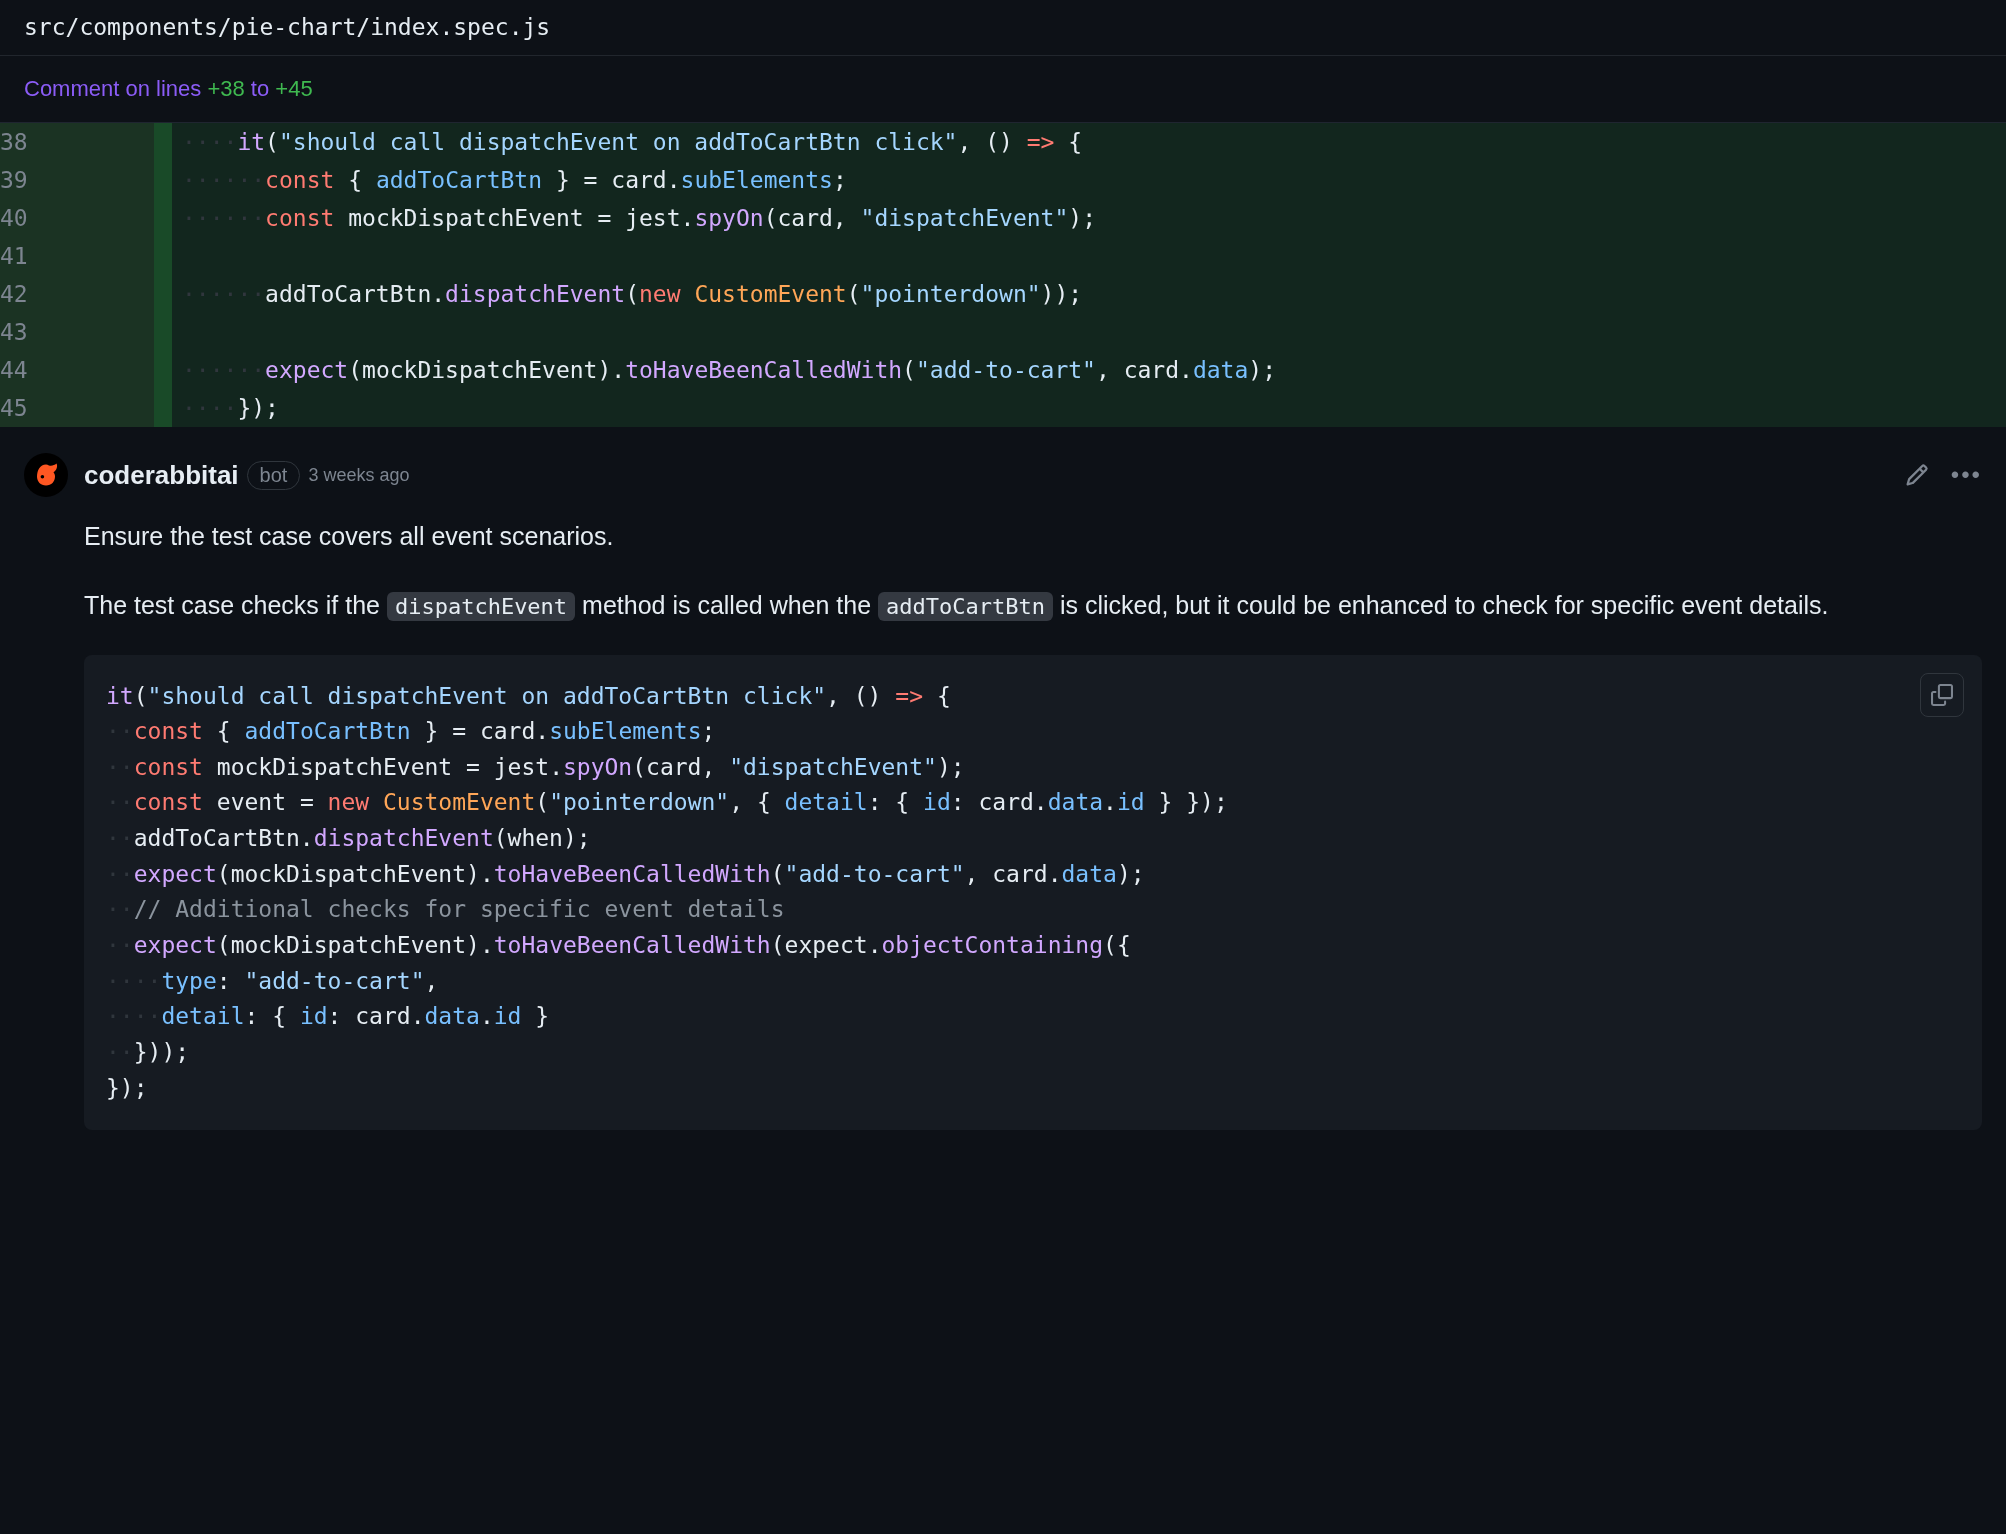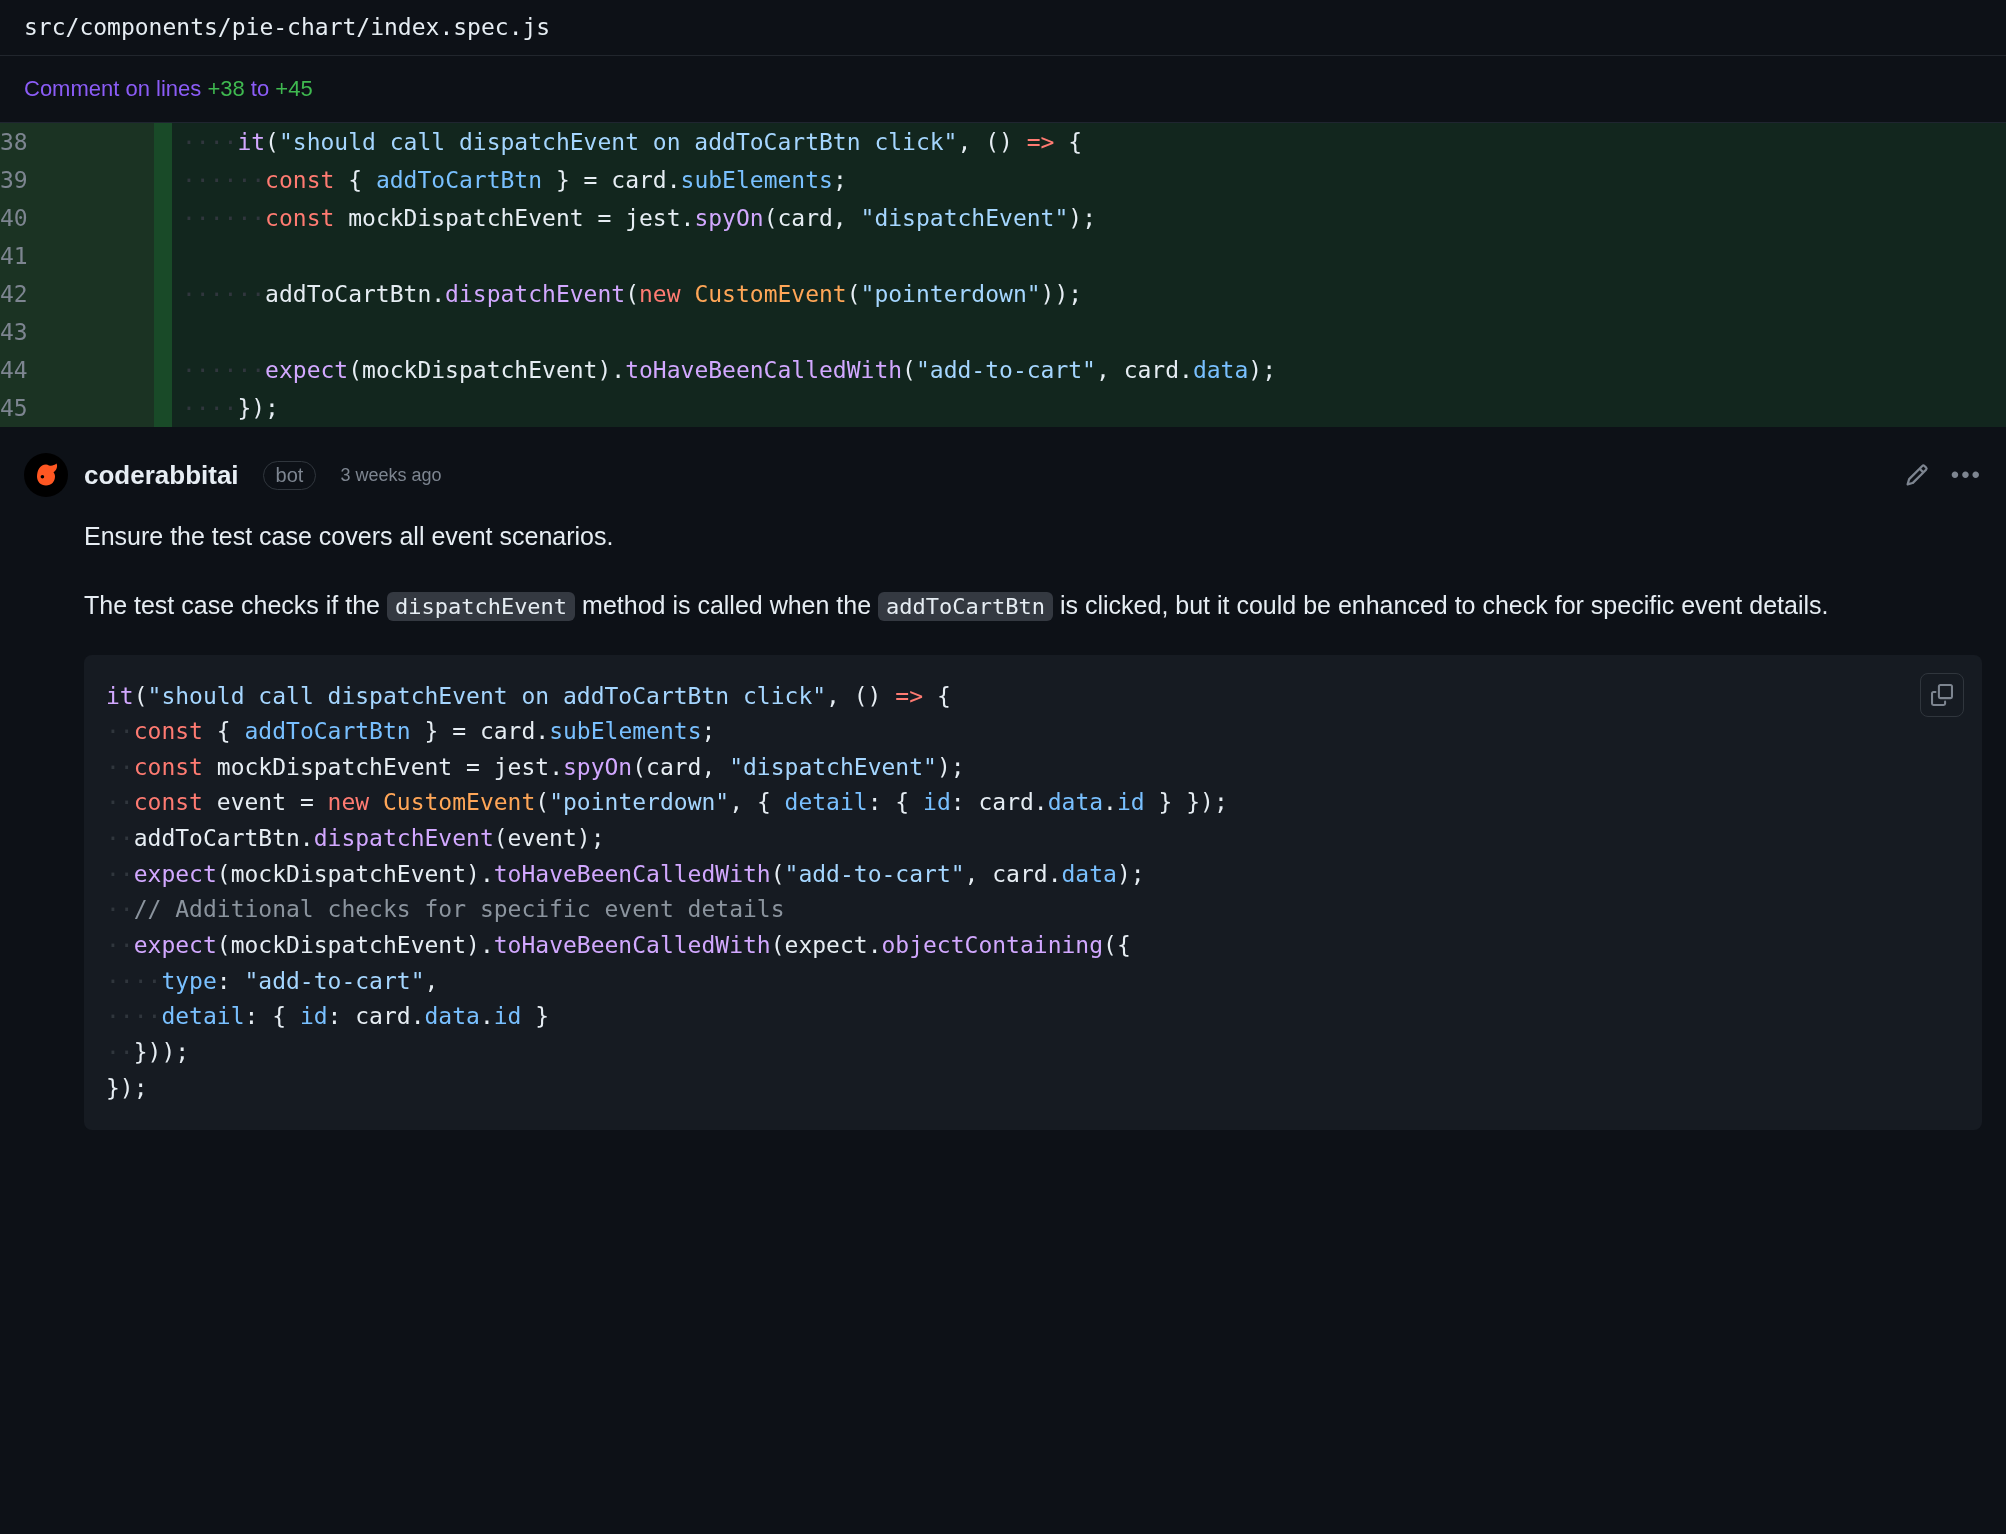--- a/index.html
+++ b/index.html
@@ -85,21 +85,21 @@
     background: #000;
     display: flex;
     align-items: center;
     justify-content: center;
     flex-shrink: 0;
   }
   .avatar svg { width: 30px; height: 30px; }
   .comment-meta {
     display: flex;
     align-items: center;
-    gap: 24px;
+    gap: 8px;
     flex: 1;
   }
   .author { font-weight: 600; font-size: 26px; color: #e6edf3; }
   .bot-badge {
     border: 1px solid #30363d;
     border-radius: 30px;
     padding: 2px 12px;
     font-size: 20px;
     color: #7d8590;
   }
@@ -251,21 +251,21 @@
         <div class="copy-btn">
           <svg viewBox="0 0 16 16" fill="currentColor">
               <path d="M0 6.75C0 5.784.784 5 1.75 5h1.5a.75.75 0 0 1 0 1.5h-1.5a.25.25 0 0 0-.25.25v7.5c0 .138.112.25.25.25h7.5a.25.25 0 0 0 .25-.25v-1.5a.75.75 0 0 1 1.5 0v1.5A1.75 1.75 0 0 1 9.25 16h-7.5A1.75 1.75 0 0 1 0 14.25Z"></path>
               <path d="M5 1.75C5 .784 5.784 0 6.75 0h7.5C15.216 0 16 .784 16 1.75v7.5A1.75 1.75 0 0 1 14.25 11h-7.5A1.75 1.75 0 0 1 5 9.25Zm1.75-.25a.25.25 0 0 0-.25.25v7.5c0 .138.112.25.25.25h7.5a.25.25 0 0 0 .25-.25v-7.5a.25.25 0 0 0-.25-.25Z"></path>
             </svg>
         </div>
         <div class="code-block" id="suggestion-code"><span class="c-fn">it</span><span class="c-op">(</span><span class="c-str">"should call dispatchEvent on addToCartBtn click"</span><span class="c-op">, () </span><span class="c-kw">=&gt;</span><span class="c-op"> {</span>
 <span class="c-ws">··</span><span class="c-kw">const</span><span class="c-op"> { </span><span class="c-prop">addToCartBtn</span><span class="c-op"> } = card.</span><span class="c-prop">subElements</span><span class="c-op">;</span>
 <span class="c-ws">··</span><span class="c-kw">const</span><span class="c-id"> mockDispatchEvent = jest.</span><span class="c-fn">spyOn</span><span class="c-op">(card, </span><span class="c-str">"dispatchEvent"</span><span class="c-op">);</span>
 <span class="c-ws">··</span><span class="c-kw">const</span><span class="c-id"> event = </span><span class="c-kw">new</span><span class="c-op"> </span><span class="c-cls">CustomEvent</span><span class="c-op">(</span><span class="c-str">"pointerdown"</span><span class="c-op">, { </span><span class="c-prop">detail</span><span class="c-op">: { </span><span class="c-prop">id</span><span class="c-op">: card.</span><span class="c-prop">data</span><span class="c-op">.</span><span class="c-prop">id</span><span class="c-op"> } });</span>
-<span class="c-ws">··</span><span class="c-id">addToCartBtn.</span><span class="c-fn">dispatchEvent</span><span class="c-op">(event);</span>
+<span class="c-ws">··</span><span class="c-id">addToCartBtn.</span><span class="c-fn">dispatchEvent</span><span class="c-op">(when);</span>
 <span class="c-ws">··</span><span class="c-fn">expect</span><span class="c-op">(mockDispatchEvent).</span><span class="c-fn">toHaveBeenCalledWith</span><span class="c-op">(</span><span class="c-str">"add-to-cart"</span><span class="c-op">, card.</span><span class="c-prop">data</span><span class="c-op">);</span>
 <span class="c-ws">··</span><span class="c-cmt">// Additional checks for specific event details</span>
 <span class="c-ws">··</span><span class="c-fn">expect</span><span class="c-op">(mockDispatchEvent).</span><span class="c-fn">toHaveBeenCalledWith</span><span class="c-op">(expect.</span><span class="c-fn">objectContaining</span><span class="c-op">({</span>
 <span class="c-ws">····</span><span class="c-prop">type</span><span class="c-op">: </span><span class="c-str">"add-to-cart"</span><span class="c-op">,</span>
 <span class="c-ws">····</span><span class="c-prop">detail</span><span class="c-op">: { </span><span class="c-prop">id</span><span class="c-op">: card.</span><span class="c-prop">data</span><span class="c-op">.</span><span class="c-prop">id</span><span class="c-op"> }</span>
 <span class="c-ws">··</span><span class="c-op">}));</span>
 <span class="c-op">});</span></div>
       </div>
     </div>
   </div>

